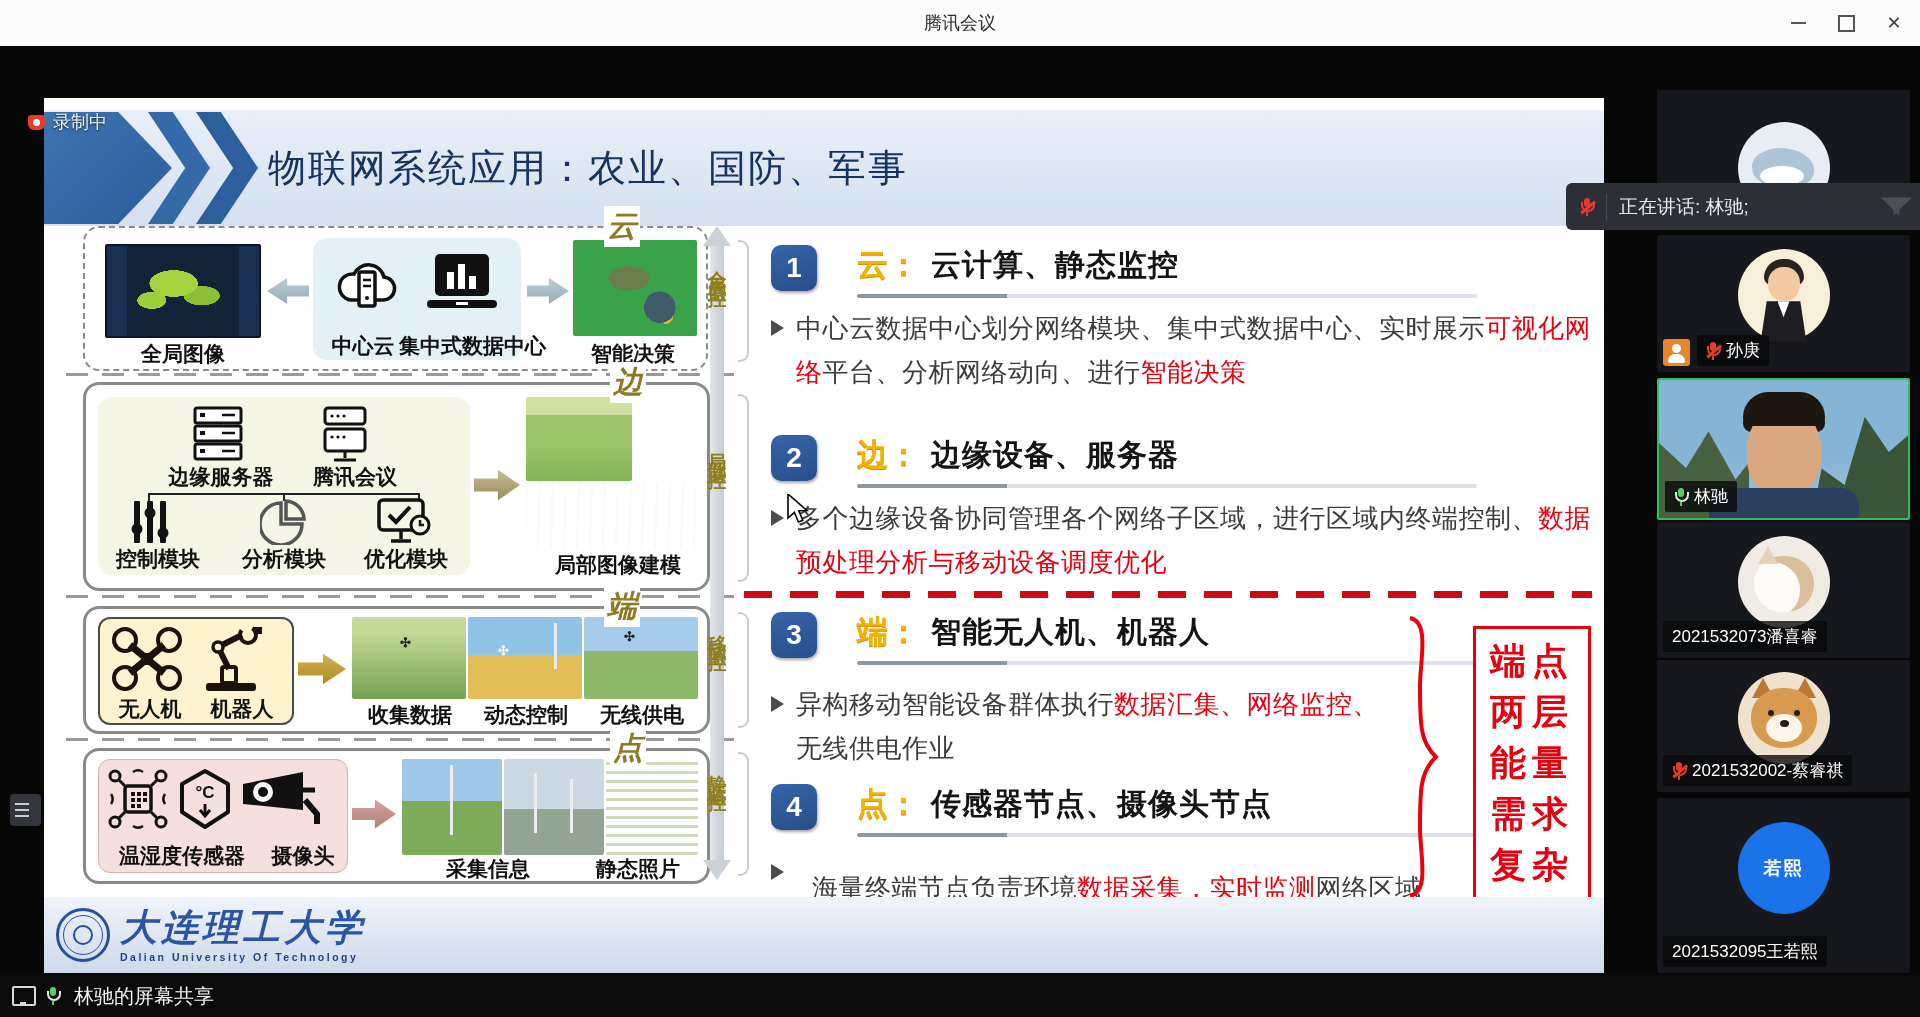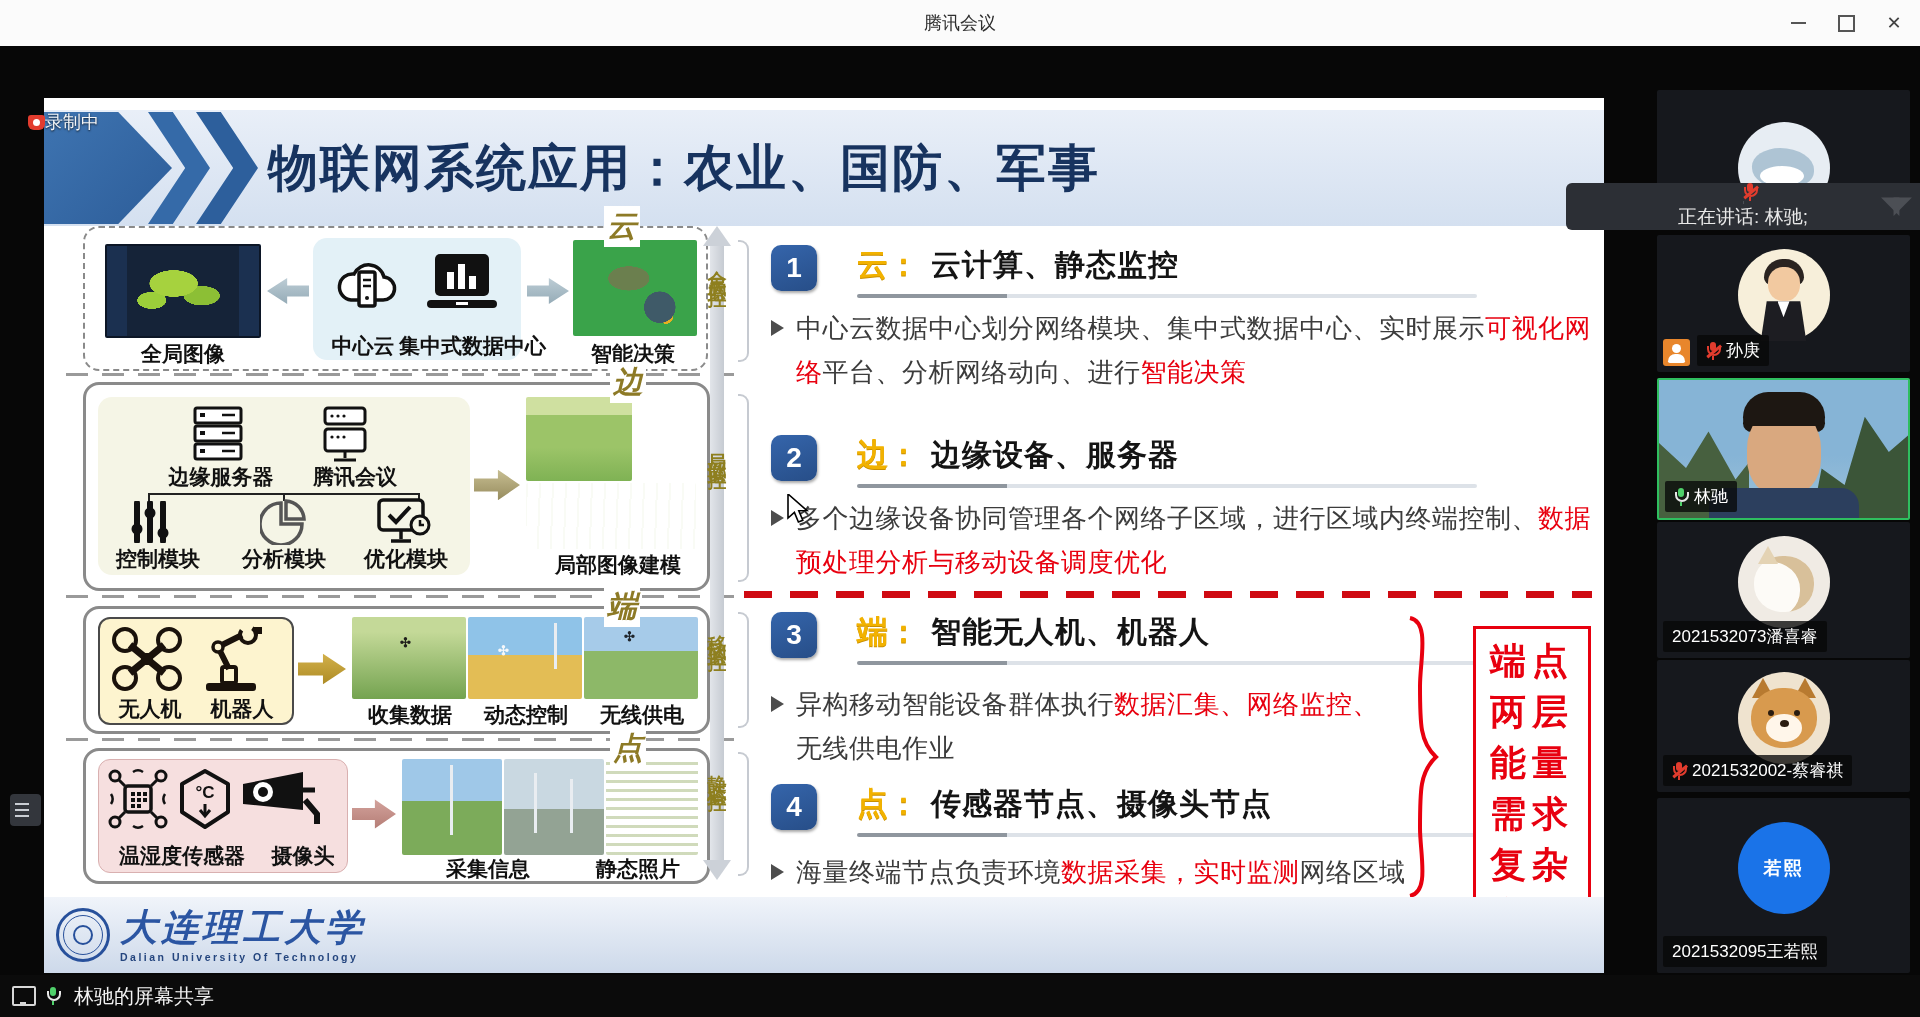--- a/index.html
+++ b/index.html
@@ -14,23 +14,23 @@
   .wc-x{font-size:18px;line-height:1;color:#444;}
   
   .stage{position:absolute;top:46px;left:0;width:1920px;height:929px;background:#070707;}
   
   .slide{position:absolute;left:44px;top:52px;width:1560px;height:875px;background:#fff;overflow:hidden;}
   .banner{position:absolute;left:0;top:12px;width:1560px;height:116px;background:linear-gradient(180deg,#e9eff8,#d4e0f0);}
   .chev{position:absolute;top:2px;height:112px;}
   .chev1{left:0;width:128px;background:linear-gradient(135deg,#3e74b1,#2d5d99);clip-path:polygon(0 0,58% 0,100% 50%,58% 100%,0 100%);}
   .chev2{left:104px;width:62px;background:#356aa8;clip-path:polygon(0 0,40% 0,100% 50%,40% 100%,0 100%,60% 50%);}
   .chev3{left:152px;width:62px;background:#2d5f9c;clip-path:polygon(0 0,40% 0,100% 50%,40% 100%,0 100%,60% 50%);}
-  .slide-title{position:absolute;left:224px;top:12px;width:1240px;height:116px;line-height:116px;font-size:50px;font-weight:bold;color:#17335f;letter-spacing:2px;}
-  
-  .rec{position:absolute;left:28px;top:64px;display:flex;align-items:center;gap:0;z-index:30;}
+  .slide-title{position:absolute;left:224px;top:12px;width:1240px;height:116px;line-height:116px;font-size:38px;font-weight:normal;color:#17335f;letter-spacing:2px;}
+  
+  .rec{position:absolute;left:28px;top:64px;display:flex;align-items:center;gap:8px;z-index:30;}
   .rec-ico{width:17px;height:15px;background:#e23c2e;border-radius:3px 3px 6px 6px;position:relative;}
   .rec-ico::after{content:"";position:absolute;left:5px;top:4px;width:7px;height:7px;border-radius:50%;background:#fff;}
   .rec-txt{color:#f4f6f8;font-size:18px;text-shadow:0 1px 2px rgba(0,0,0,.8);}
   
   .rowbox{position:absolute;left:39px;width:621px;border-radius:16px;}
   .rowbox.dashed{border:2px dashed #8a8a8a;}
   .rowbox.solid{border:3px solid #8a8a8a;}
   .gsep{position:absolute;left:22px;width:668px;height:3px;background:repeating-linear-gradient(90deg,#9a9a9a 0 22px,transparent 22px 36px);}
   .rsep{position:absolute;left:700px;width:848px;height:7px;background:repeating-linear-gradient(90deg,#cf0a12 0 28px,transparent 28px 46px);}
   .ph{position:absolute;border-radius:2px;}
@@ -93,21 +93,21 @@
   .mic .stem{position:absolute;left:6px;top:14px;width:2px;height:4px;background:#e8e8e8;}
   .mic.muted .body,.mic.muted .stem{background:#e23c2e;}
   .mic.muted .arc{border-color:#e23c2e;}
   .mic.muted::after{content:"";position:absolute;left:-1px;top:8px;width:18px;height:2.5px;background:#e23c2e;transform:rotate(-40deg);}
   .mic.live .body,.mic.live .stem{background:#4fd06a;}
   .mic.live .arc{border-color:#e8e8e8;}
   .roleicon{position:absolute;left:6px;bottom:6px;width:27px;height:27px;background:#e8862c;border-radius:3px;}
   .roleicon::before{content:"";position:absolute;left:9px;top:5px;width:9px;height:9px;border-radius:50%;background:#fff;}
   .roleicon::after{content:"";position:absolute;left:5px;top:15px;width:17px;height:9px;border-radius:8px 8px 2px 2px;background:#fff;}
   
-  .speakbar{position:absolute;left:1566px;top:137px;width:354px;height:47px;background:#2c2f35;border-radius:6px 0 0 6px;display:flex;align-items:center;z-index:20;flex-direction:column;}
+  .speakbar{position:absolute;left:1566px;top:137px;width:354px;height:47px;background:#2c2f35;border-radius:6px 0 0 6px;display:flex;align-items:center;z-index:20;}
   .sb-div{width:1px;height:26px;background:#4a4e55;margin:0 12px;}
   .sb-text{color:#e9e9e9;font-size:19px;}
   .sb-marks{position:absolute;right:14px;top:8px;color:#6d7076;font-size:24px;opacity:.5;letter-spacing:-6px;}
   
   .av-shark{background:#e7edf3;}
   .av-shark::before{content:"";position:absolute;left:14px;top:26px;width:62px;height:40px;background:#aec4d4;border-radius:50% 60% 45% 55%;}
   .av-shark::after{content:"";position:absolute;left:22px;top:44px;width:44px;height:20px;background:#fff;border-radius:50%;}
   .av-man{background:#f7efda;}
   .av-man .hair{position:absolute;left:26px;top:10px;width:40px;height:26px;background:#2a2320;border-radius:20px 20px 8px 8px;}
   .av-man .face{position:absolute;left:30px;top:18px;width:32px;height:34px;background:#f2c9a0;border-radius:46%;}
@@ -412,21 +412,21 @@
     </div>
 
     <div class="numsq" style="left:727px;top:686px;">4</div>
     <div class="header" style="left:813px;top:685px;">
       <span class="hkey">点：</span>
       <span class="hhead">传感器节点、摄像头节点</span>
     </div>
     <div class="hline" style="left:813px;top:735px;"></div>
     <div class="bullet" style="left:727px;top:752px;">
       <span class="btri"></span>
-      <p class="btext" style="margin:0;"><span>海量终端节点负责环境</span><span class="red">数据采集，</span><span class="red">实时监测</span><span>网络区域</span></p>
+      <p class="btext" style="margin:16px;"><span>海量终端节点负责环境</span><span class="red">数据采集，</span><span class="red">实时监测</span><span>网络区域</span></p>
     </div>
 
     <svg class="brace" viewBox="0 0 36 282">
       <path d="M6 2 C26 6 16 44 16 70 C16 108 16 126 32 141 C16 156 16 174 16 212 C16 238 26 276 6 280" fill="none" stroke="#e8000f" stroke-width="4"></path>
     </svg>
     <div class="rednote">
       <div>端点</div>
       <div>两层</div>
       <div>能量</div>
       <div>需求</div>

